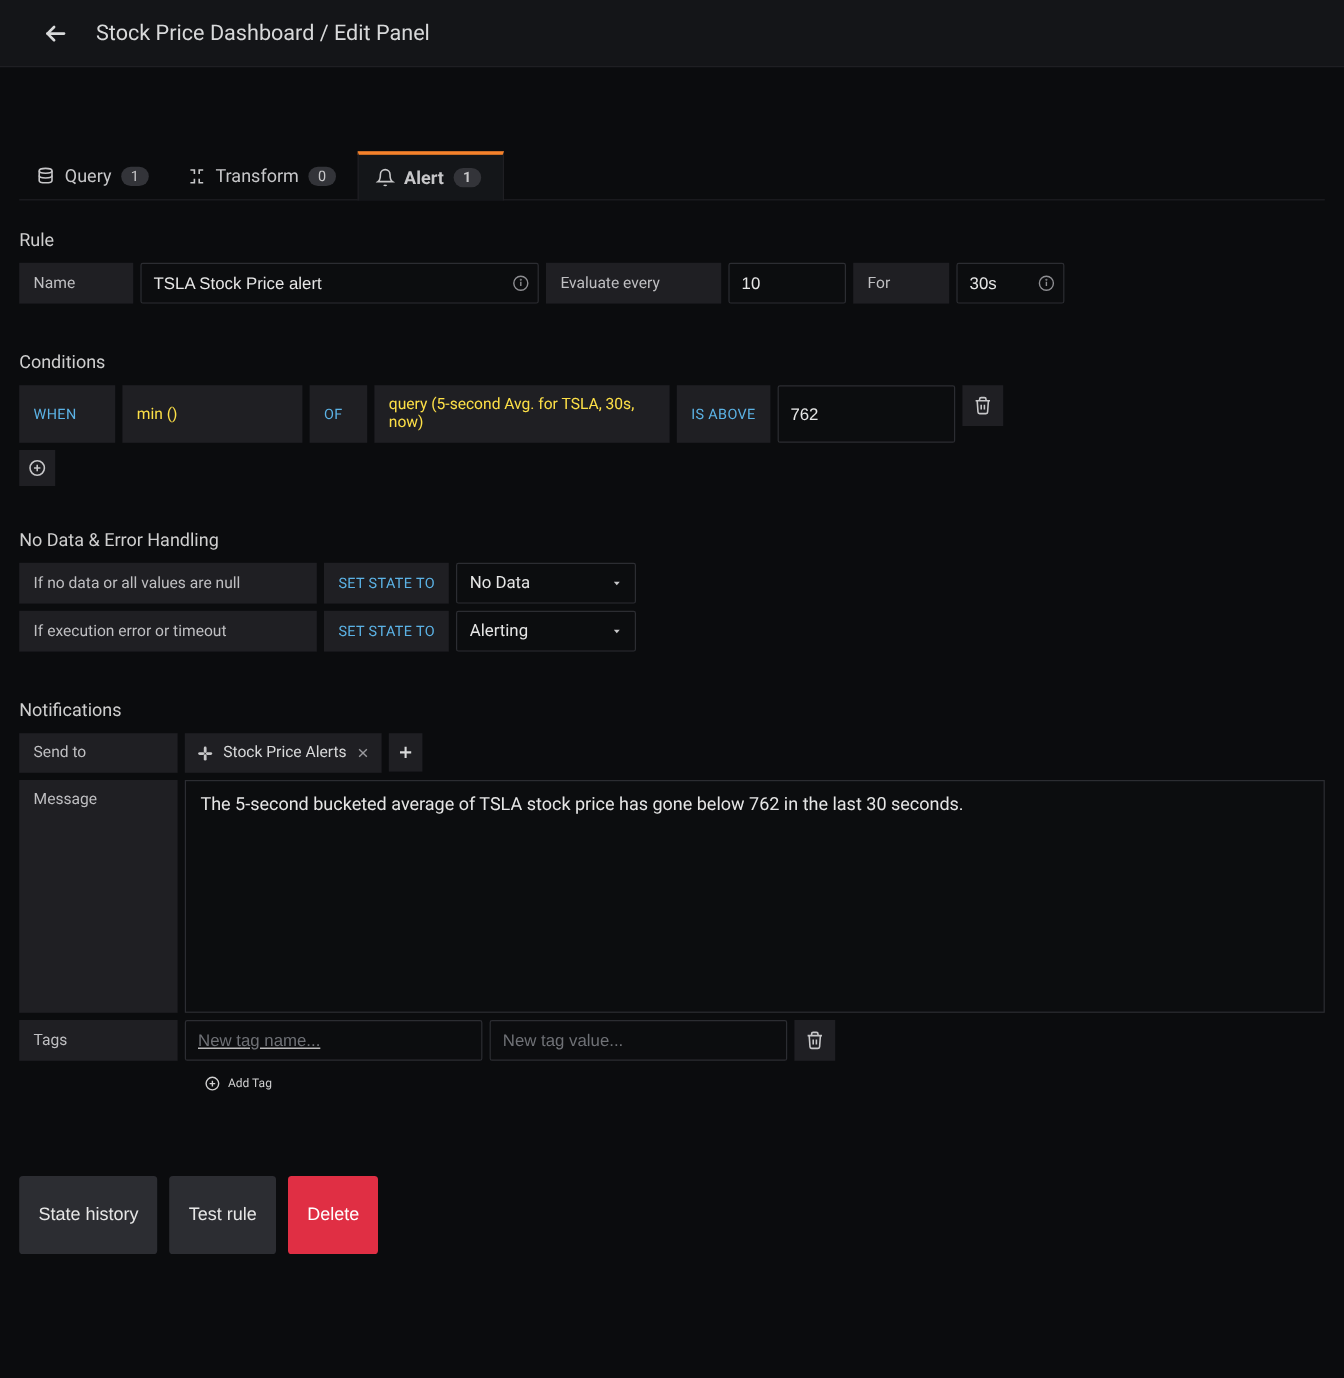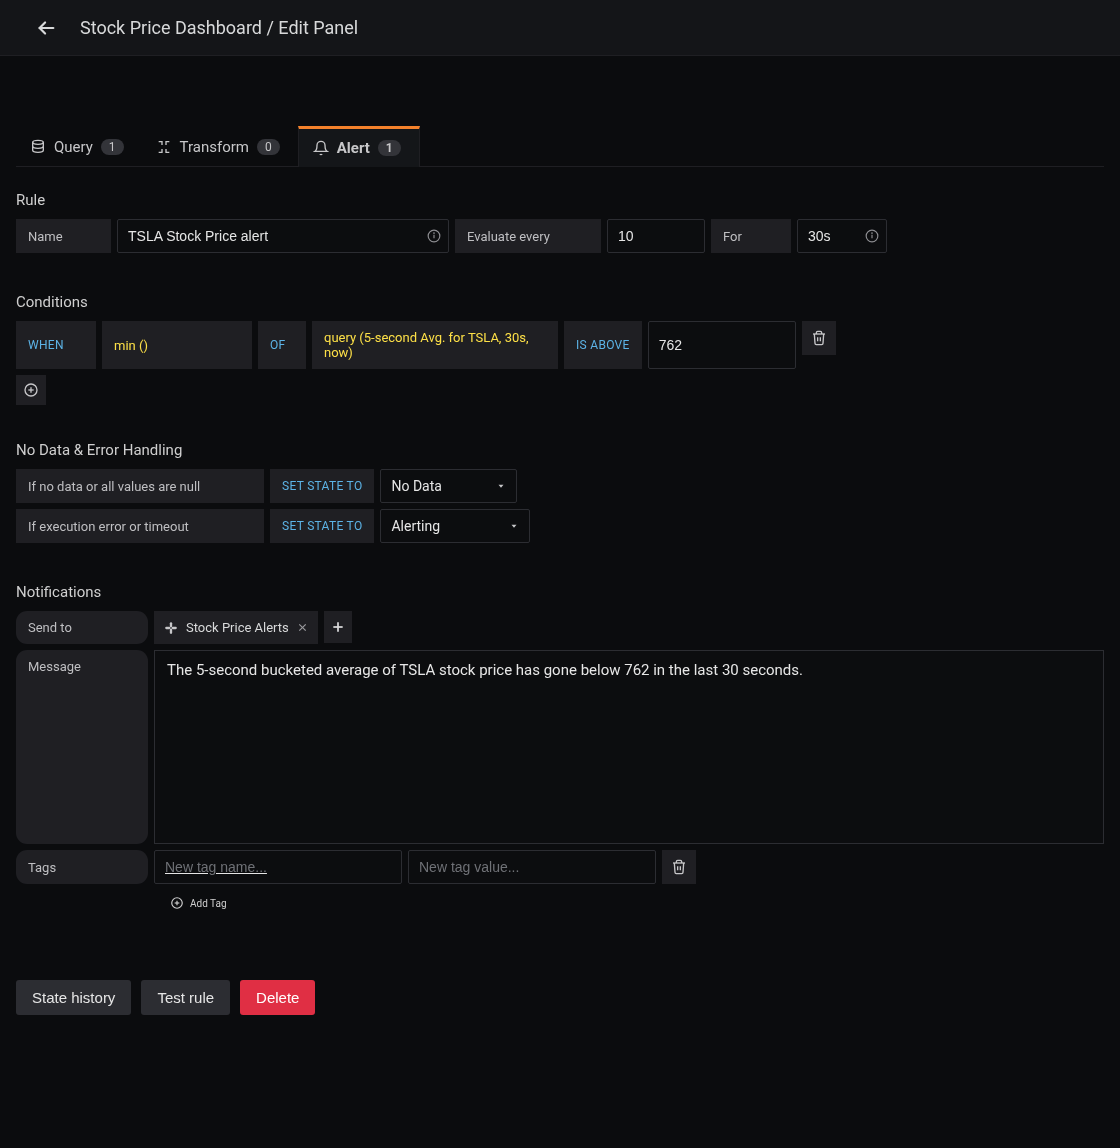--- a/index.html
+++ b/index.html
@@ -75,21 +75,21 @@
 .label-box {
   background: #1f1f23;
   color: #bfbfc2;
   font-size: 13px;
   padding: 9px 12px;
   display: flex; align-items: center;
   min-width: 48px;
 }
 .label-box.w95 { width: 95px; }
 .label-box.w248 { width: 248px; }
-.label-box.w132 { width: 132px; border-radius: 11px; }
+.label-box.w132 { width: 132px; }
 .kw {
   color: #5cb3e6;
   font-size: 12px;
   letter-spacing: 0.3px;
 }
 .input {
   background: #0c0d0f;
   border: 1px solid #2c2d32;
   color: #e6e6e6;
   font-size: 14px;
@@ -142,21 +142,21 @@
 }
 .add-tag-link {
   display: flex; align-items: center; gap: 6px;
   color: #cfcfcf; font-size: 10px;
   padding: 6px 0 0 10px;
   cursor: pointer;
 }
 
 .btn-row { display: flex; gap: 10px; margin-top: 70px; }
 .btn {
-  padding: 9px 16px;
+  padding: 24px 16px;
   font-size: 15px;
   border-radius: 3px;
   cursor: pointer;
   border: none;
 }
 .btn-secondary { background: #2c2d32; color: #e6e6e6; }
 .btn-danger { background: #e02f44; color: #fff; }
 
 svg { display: block; }
 </style>
@@ -272,21 +272,21 @@
         </svg>
     </div>
   </div>
 
   <div class="section-title" style="margin-top:36px">No Data &amp; Error Handling</div>
   <div class="row">
     <div class="label-box w248">If no data or all values are null</div>
     <div class="label-box">
         <span class="kw">SET STATE TO</span>
       </div>
-    <div class="input select-wrap" style="width:137px;display:flex;align-items:center">
+    <div class="input select-wrap" style="width:150px;display:flex;align-items:center">
       <span>No Data</span>
       <span class="select-caret">
         <svg width="10" height="10" viewBox="0 0 24 24" fill="#c7c7c9">
             <polygon points="6 9 18 9 12 16"></polygon>
           </svg>
       </span>
     </div>
   </div>
   <div class="row">
     <div class="label-box w248">If execution error or timeout</div>

